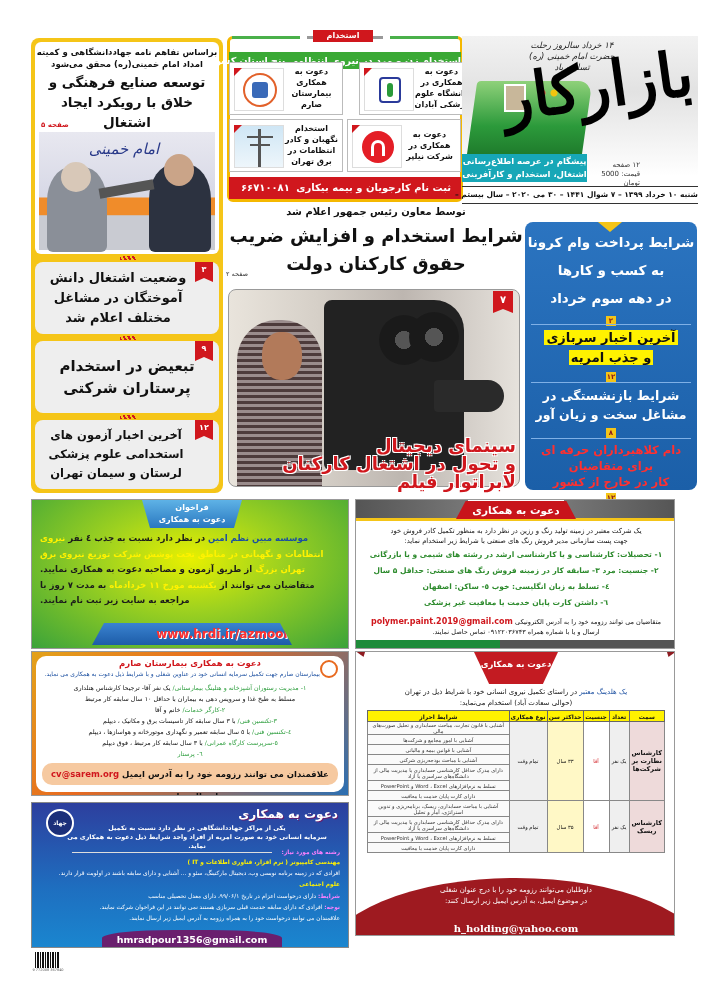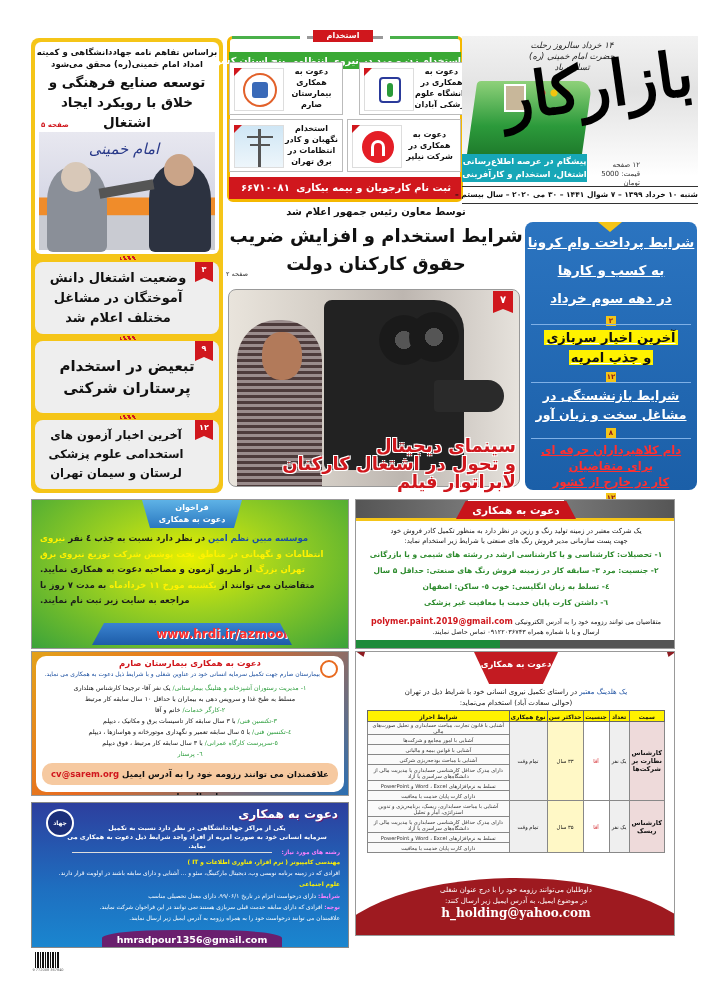--- a/index.html
+++ b/index.html
@@ -16,21 +16,21 @@
   #mast-memorial { left: 55px; top: 4px; width: 110px; font-size: 8.5px; font-style: italic; color: #222; line-height: 11px; text-align: center; }
   #mast-logo { left: 120px; top: 10px; width: 116px; height: 140px; font-family: "DejaVu Serif", serif; font-size: 62px; font-weight: bold; color: #000; line-height: 70px; text-align: center; transform: rotate(-8deg); letter-spacing: -2px; }
   #mast-tagline { left: 0; top: 118px; width: 125px; height: 28px; background: #17a7b7; color: #fff; font-size: 8.5px; font-weight: bold; text-align: center; line-height: 13px; padding-top: 1px; }
   #mast-pages { left: 128px; top: 125px; width: 50px; font-size: 7px; color: #333; line-height: 9px; text-align: right; }
   #mast-dateline { left: 0; top: 150px; width: 236px; height: 18px; border-top: 1px solid #333; border-bottom: 1px solid #333; font-size: 7.5px; font-weight: bold; line-height: 16px; white-space: nowrap; text-align: right; }
   #mast-dateline .issue { color: #d0171d; }
 
   
   #blue-col { left: 525px; top: 222px; width: 172px; height: 268px; background: linear-gradient(180deg,#2b74c0,#1b5fa8); border-radius: 8px; }
   #blue-notch { left: 598px; top: 222px; width: 0; height: 0; border-left: 12px solid transparent; border-right: 12px solid transparent; border-top: 10px solid #f5c518; }
-  .blue-item { position: absolute; left: 0; width: 172px; text-align: center; font-weight: bold; color: #fff; font-size: 13px; text-decoration: underline; }
+  .blue-item { position: absolute; left: 0; width: 172px; text-align: center; font-weight: bold; color: #fff; font-size: 13px; }
   .blue-sep { position: absolute; left: 6px; width: 160px; height: 1px; background: #7fb0e6; }
   .page-chip { display: inline-block; background: #f5c518; color: #8a1b1b; font-size: 7px; width: 10px; height: 10px; line-height: 10px; text-align: center; }
   .hl-yellow { background: #fff200; color: #111; padding: 0 2px; }
   .txt-red { color: #ff3030; }
 
   
   #recruit-box { left: 227px; top: 36px; width: 236px; height: 166px; border: 3px solid #f5b800; border-radius: 6px; background: #fff; }
   #recruit-tab { left: 313px; top: 30px; width: 60px; height: 12px; background: #d0171d; color: #fff; font-size: 8px; font-weight: bold; text-align: center; line-height: 12px; }
   #recruit-topline { left: 232px; top: 36px; width: 226px; height: 3px; background: linear-gradient(90deg,#4ab04a 0 30%,#fff 30% 33%,#999 33% 45%,#fff 45% 55%,#999 55% 67%,#fff 67% 70%,#4ab04a 70%); }
   #recruit-header { left: 229px; top: 52px; width: 232px; height: 17px; background: #3aa935; color: #fff; font-size: 9.5px; font-weight: bold; text-align: center; line-height: 17px; white-space: nowrap; }
@@ -109,21 +109,21 @@
   #ad-holding th { background: #fff200; border: 1px solid #666; height: 11px; font-size: 6px; font-weight: bold; }
   #ad-holding td { border: 1px solid #888; text-align: center; padding: 0 2px; height: 10px; margin-top: 40px; }
   #ad-holding td.pos { background: #eedada; font-weight: bold; font-size: 6.5px; }
   #ad-holding td.cnt { background: #efefef; }
   #ad-holding td.gen { background: #fff; color: #d0171d; }
   #ad-holding td.age { background: #fff8c6; }
   #ad-holding td.type { background: #efefef; }
   #ad-holding td.cond { background: #fafafa; color: #333; }
   #ad-holding .arc-bottom { position: absolute; left: -30px; top: 226px; width: 380px; height: 160px; border-radius: 50% 50% 0 0; background: #9e1a20; }
   #ad-holding .footer { position: absolute; left: 0; top: 233px; width: 320px; text-align: center; color: #fff; font-size: 7px; line-height: 11px; }
-  #ad-holding .footer .mail { font-family: "DejaVu Serif", serif; font-size: 12px; font-weight: bold; direction: ltr; display: block; margin-top: 1px; }
+  #ad-holding .footer .mail { font-family: "DejaVu Serif", serif; font-size: 10px; font-weight: bold; direction: ltr; display: block; margin-top: 16px; }
 
   
   #ad-jihad { left: 31px; top: 802px; width: 318px; height: 146px; background: linear-gradient(180deg,#2d3f9e 0%,#1e6fc0 60%,#1a86cf 100%); border: 1px solid #888; overflow: hidden; }
   #ad-jihad .logo { position: absolute; left: 14px; top: 6px; width: 28px; height: 28px; border-radius: 50%; background: #1b2f7a; border: 2px solid #fff; color: #fff; font-size: 6px; text-align: center; line-height: 24px; font-weight: bold; }
   #ad-jihad .title { position: absolute; right: 10px; top: 4px; font-size: 12px; font-weight: 900; color: #fff; text-shadow: 1px 1px 0 #6b1d6b; }
   #ad-jihad .intro { position: absolute; left: 30px; top: 21px; width: 270px; font-size: 6.4px; color: #fff; text-align: center; line-height: 9px; font-weight: bold; }
   #ad-jihad .rule { position: absolute; left: 40px; top: 49px; width: 200px; height: 1px; background: #ddd; }
   #ad-jihad .line { position: absolute; right: 8px; width: 300px; font-size: 5.8px; color: #fff; text-align: right; line-height: 9px; }
   #ad-jihad .line .y { color: #fff200; font-weight: bold; }
   #ad-jihad .line .p { color: #ff80ff; font-weight: bold; }

